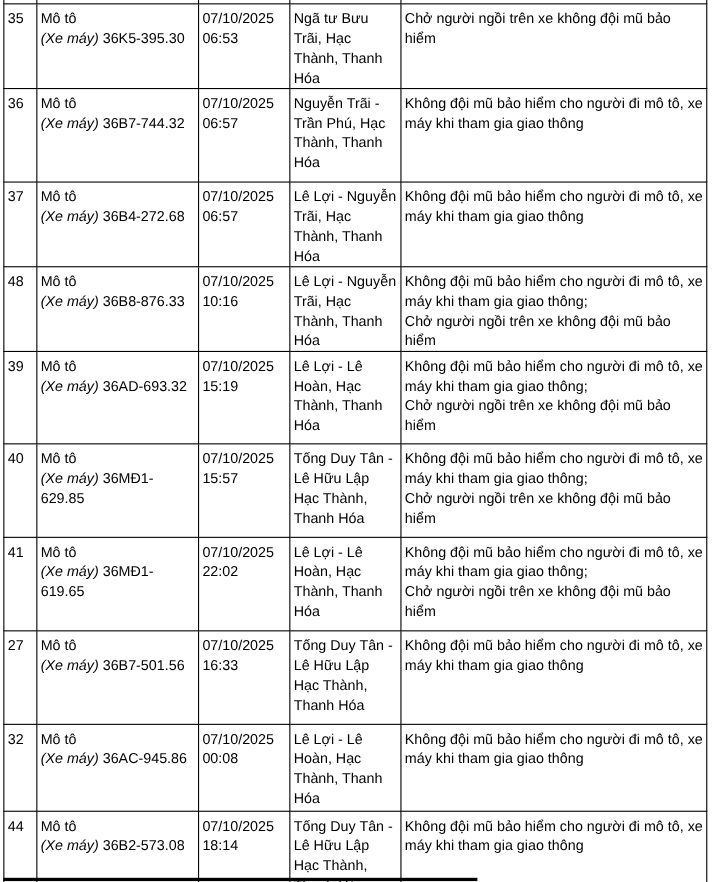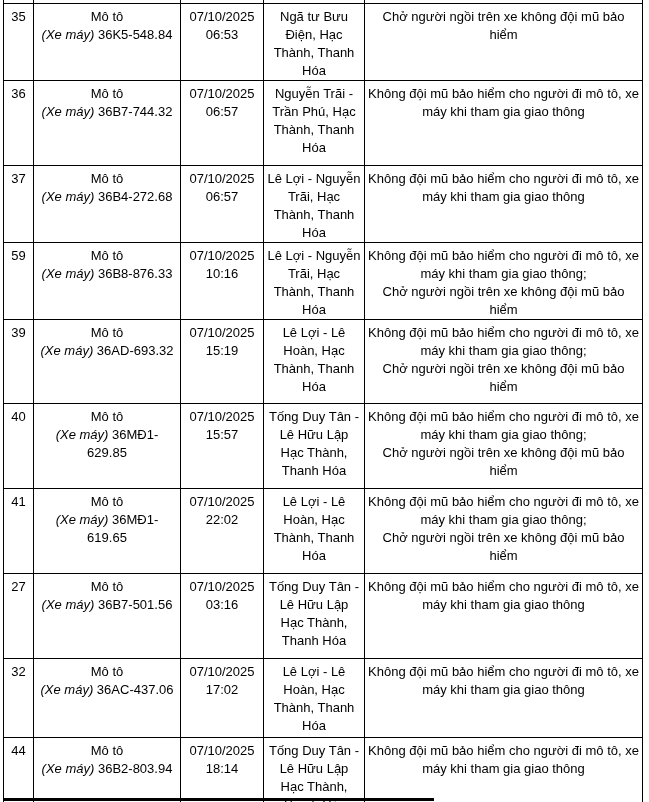--- a/index.html
+++ b/index.html
@@ -13,21 +13,21 @@
   .sheet { position: absolute; left: 0; top: 0; width: 649px; height: 802px; }
   table.viol {
     position: absolute; left: 3px; top: 0;
     border-collapse: collapse;
     table-layout: fixed;
     width: 639px;
   }
   table.viol td {
     border: 1px solid #000000;
     vertical-align: top;
-    text-align: center;
+    text-align: left;
     font-size: 13px;
     line-height: 18px;
     padding: 4px 3px 0 3px;
     overflow: hidden;
     word-wrap: break-word;
   }
   tr.partial-top td { border-top: none; padding: 0; }
   tr.data-row:last-child td { border-bottom: none; }
   td.c-vio { padding-left: 9px; padding-right: 9px; }
   td.c-loc { padding-left: 4px; padding-right: 4px; }
@@ -56,27 +56,27 @@
         <td></td>
         <td></td>
         <td></td>
         <td></td>
       </tr>
 
       <tr class="data-row" style="height:69px">
         <td class="c-no">35</td>
         <td class="c-veh">
           <div>Mô tô</div>
-          <div><span class="veh-sub">(Xe máy)</span> <span>36K5-548.84</span></div>
+          <div><span class="veh-sub">(Xe máy)</span> <span>36K5-395.30</span></div>
         </td>
         <td class="c-dt">
           <div>07/10/2025</div>
           <div>06:53</div>
         </td>
-        <td class="c-loc">Ngã tư Bưu Điện, Hạc Thành, Thanh Hóa</td>
+        <td class="c-loc">Ngã tư Bưu Trãi, Hạc Thành, Thanh Hóa</td>
         <td class="c-vio">
           <div>Chở người ngồi trên xe không đội mũ bảo hiểm</div>
         </td>
       </tr>
 
       <tr class="data-row" style="height:85px">
         <td class="c-no">36</td>
         <td class="c-veh">
           <div>Mô tô</div>
           <div><span class="veh-sub">(Xe máy)</span> <span>36B7-744.32</span></div>
@@ -101,21 +101,21 @@
           <div>07/10/2025</div>
           <div>06:57</div>
         </td>
         <td class="c-loc">Lê Lợi - Nguyễn Trãi, Hạc Thành, Thanh Hóa</td>
         <td class="c-vio">
           <div>Không đội mũ bảo hiểm cho người đi mô tô, xe máy khi tham gia giao thông</div>
         </td>
       </tr>
 
       <tr class="data-row" style="height:67px">
-        <td class="c-no">59</td>
+        <td class="c-no">48</td>
         <td class="c-veh">
           <div>Mô tô</div>
           <div><span class="veh-sub">(Xe máy)</span> <span>36B8-876.33</span></div>
         </td>
         <td class="c-dt">
           <div>07/10/2025</div>
           <div>10:16</div>
         </td>
         <td class="c-loc">Lê Lợi - Nguyễn Trãi, Hạc Thành, Thanh Hóa</td>
         <td class="c-vio">
@@ -176,49 +176,49 @@
       </tr>
 
       <tr class="data-row" style="height:85px">
         <td class="c-no">27</td>
         <td class="c-veh">
           <div>Mô tô</div>
           <div><span class="veh-sub">(Xe máy)</span> <span>36B7-501.56</span></div>
         </td>
         <td class="c-dt">
           <div>07/10/2025</div>
-          <div>03:16</div>
+          <div>16:33</div>
         </td>
         <td class="c-loc">Tống Duy Tân - Lê Hữu Lập Hạc Thành, Thanh Hóa</td>
         <td class="c-vio">
           <div>Không đội mũ bảo hiểm cho người đi mô tô, xe máy khi tham gia giao thông</div>
         </td>
       </tr>
 
       <tr class="data-row" style="height:79px">
         <td class="c-no">32</td>
         <td class="c-veh">
           <div>Mô tô</div>
-          <div><span class="veh-sub">(Xe máy)</span> <span>36AC-437.06</span></div>
-        </td>
-        <td class="c-dt">
-          <div>07/10/2025</div>
-          <div>17:02</div>
+          <div><span class="veh-sub">(Xe máy)</span> <span>36AC-945.86</span></div>
+        </td>
+        <td class="c-dt">
+          <div>07/10/2025</div>
+          <div>00:08</div>
         </td>
         <td class="c-loc">Lê Lợi - Lê Hoàn, Hạc Thành, Thanh Hóa</td>
         <td class="c-vio">
           <div>Không đội mũ bảo hiểm cho người đi mô tô, xe máy khi tham gia giao thông</div>
         </td>
       </tr>
 
       <tr class="data-row" style="height:93px">
         <td class="c-no">44</td>
         <td class="c-veh">
           <div>Mô tô</div>
-          <div><span class="veh-sub">(Xe máy)</span> <span>36B2-803.94</span></div>
+          <div><span class="veh-sub">(Xe máy)</span> <span>36B2-573.08</span></div>
         </td>
         <td class="c-dt">
           <div>07/10/2025</div>
           <div>18:14</div>
         </td>
         <td class="c-loc">Tống Duy Tân - Lê Hữu Lập Hạc Thành, Thanh Hóa</td>
         <td class="c-vio">
           <div>Không đội mũ bảo hiểm cho người đi mô tô, xe máy khi tham gia giao thông</div>
         </td>
       </tr>

